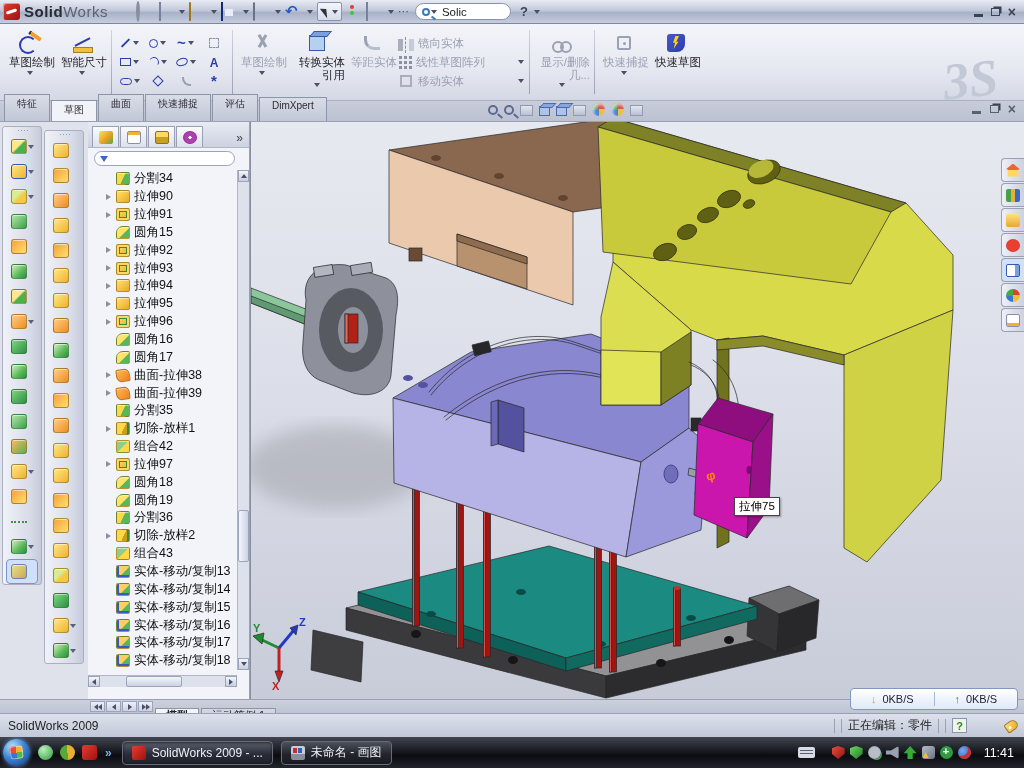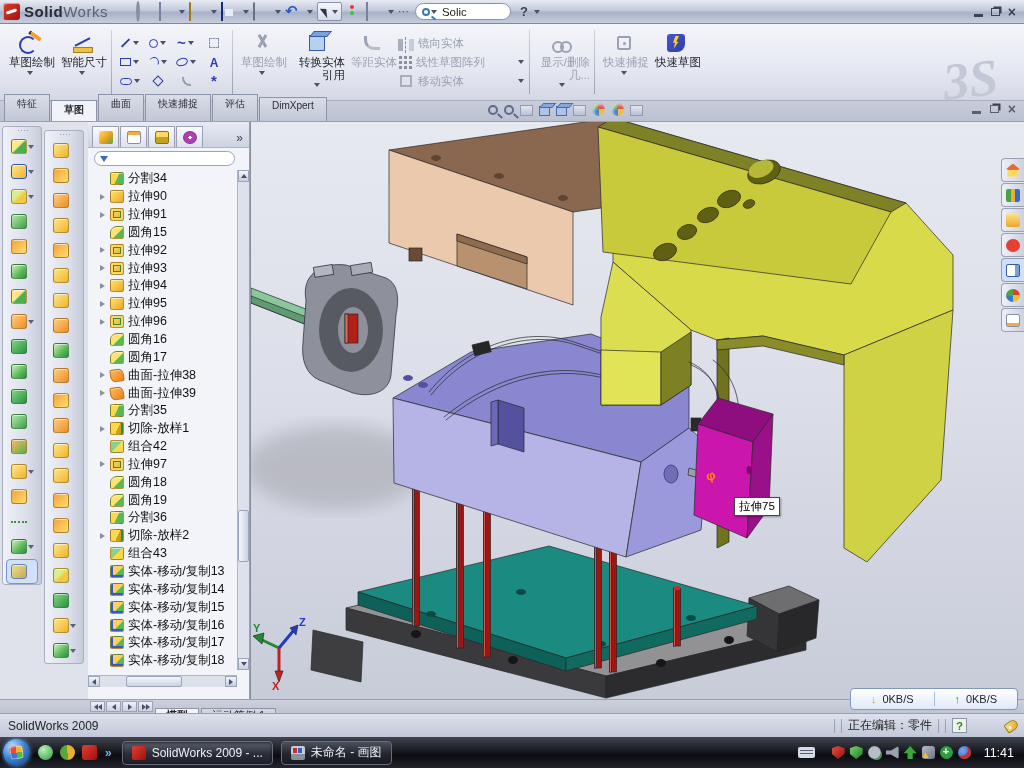--- a/index.html
+++ b/index.html
@@ -105,21 +105,21 @@
   .stkrow{display:flex;align-items:center;gap:4px;height:17px;}
   .stkrow .rlabel{width:auto;text-align:left;font-size:11.5px;color:#9aa1b2;white-space:nowrap;}
   .stkdd{margin-left:auto;margin-right:2px;}
   #watermark{position:absolute;right:26px;top:26px;font-size:52px;font-style:italic;font-weight:bold;
     color:#c3c8d6;font-family:"Liberation Serif","DejaVu Serif",serif;transform:rotate(-6deg);}
 
   
   #tabrow{position:absolute;left:0;top:101px;width:1024px;height:21px;background:linear-gradient(#c9cdda,#bcc1d1);border-bottom:1px solid #9aa0b2;}
   #tabs{display:flex;height:100%;align-items:flex-end;padding-left:4px;}
   .cmdtab{font-size:10px;color:#2a2a33;padding:2px 12px 10px;border:1px solid #8d94a8;border-bottom:none;background:linear-gradient(#d9dde8,#c2c7d6);margin-right:1px;}
-  .cmdtab.active{background:#f2f3f8;font-weight:bold;padding-bottom:4px;margin-top:17px;}
+  .cmdtab.active{background:#f2f3f8;font-weight:normal;padding-bottom:4px;margin-top:17px;}
   #hud{position:absolute;left:488px;top:2px;display:flex;gap:6px;align-items:center;}
   .hud-i{width:16px;height:15px;position:relative;opacity:.85;}
   .hud-mag{border:2px solid #4a5a85;border-radius:50%;width:10px;height:10px;}
   .hud-mag::after{content:"";position:absolute;left:7px;top:8px;width:6px;height:2px;background:#4a5a85;transform:rotate(40deg);}
   .hud-cube{width:11px;height:10px;background:#aac4ec;border:1px solid #3858a8;margin-top:3px;}
   .hud-cube::before{content:"";position:absolute;left:-1px;top:-4px;width:11px;height:3px;background:#7aa0e0;border:1px solid #3858a8;transform:skewX(-42deg);transform-origin:bottom left;}
   .hud-sphere{width:13px;height:13px;border-radius:50%;background:conic-gradient(#e04030 0 25%,#f0c030 0 50%,#3878d0 0 75%,#48a840 0);box-shadow:inset 2px 2px 3px rgba(255,255,255,.7);}
   .hud-flat{width:13px;height:11px;background:linear-gradient(#e8ecf6,#b8c0d4);border:1px solid #8a92ac;margin-top:2px;}
   .vwinctl{position:absolute;right:8px;top:2px;display:flex;gap:9px;align-items:center;}
   .vwinctl .wmin,.vwinctl .wrest{border-color:#5a6070;background-color:transparent;}
@@ -154,21 +154,21 @@
   #treehdr{height:26px;background:linear-gradient(#e8ebf3,#cdd2e0);display:flex;align-items:flex-end;padding:2px 2px 0 4px;border-bottom:1px solid #b0b6c6;}
   .ttab{width:27px;height:21px;border:1px solid #9aa0b4;border-bottom:none;background:linear-gradient(#fafbfe,#dde1ec);margin-right:1px;display:flex;align-items:center;justify-content:center;}
   .tt-i{width:14px;height:13px;border-radius:2px;}
   .tt-feat{background:linear-gradient(135deg,#ffe060,#e8a020 55%,#50a850);}
   .tt-prop{background:#fff;border:1px solid #8a90a4;box-shadow:inset 0 3px 0 #f0b040;}
   .tt-conf{background:linear-gradient(180deg,#ffd860 50%,#c8a020 50%);border:1px solid #8a7020;}
   .tt-dimx{background:radial-gradient(circle 4px,#fff 40%,#b040b0 45%);border-radius:50%;border:1.5px solid #8030a0;}
   .tchev{margin-left:auto;font-size:12px;color:#3a4054;padding:0 4px 2px;}
   #filterbox{margin:3px 14px 2px 6px;height:15px;border:1px solid #9aa4bc;border-radius:8px;background:#fff;display:flex;align-items:center;padding:0 5px;}
   .funnel{width:0;height:0;border-left:4px solid transparent;border-right:4px solid transparent;border-top:6px solid #3a6ac0;position:relative;}
-  #treeitems{position:absolute;left:0;top:48px;width:174px;bottom:29px;overflow:hidden;padding-left:12px;}
+  #treeitems{position:absolute;left:0;top:48px;width:174px;bottom:29px;overflow:hidden;padding-left:18px;}
   .trow{height:17.85px;display:flex;align-items:center;white-space:nowrap;}
   .texp{width:10px;flex:none;display:flex;align-items:center;}
   .texp::after{content:"";width:0;height:0;border-top:3.5px solid transparent;border-bottom:3.5px solid transparent;border-left:5px solid #8a90a0;}
   .ticon{width:14px;height:13px;flex:none;margin-right:4px;border-radius:2px;border:1px solid rgba(120,90,20,.55);box-shadow:inset 0 1px 0 rgba(255,255,255,.5);}
   .i-split{background:linear-gradient(115deg,#ffd84a 48%,#58b858 52%);}
   .i-ext{background:linear-gradient(135deg,#ffe36a,#eaa828);}
   .i-ext2{background:linear-gradient(135deg,#ffe36a,#eaa828);box-shadow:inset 0 0 0 2px #f8d868,inset 0 0 0 3px #3a8a3a;}
   .i-fil{background:linear-gradient(135deg,#ffe36a 55%,#58b858 60%);border-radius:50% 2px 2px 2px;}
   .i-surf{background:linear-gradient(135deg,#ffb850,#f08020);transform:rotate(-8deg);border-radius:2px 6px 2px 6px;}
   .i-cutl{background:linear-gradient(115deg,#ffd84a 55%,#c8a020 55%);box-shadow:inset -2px 0 0 #3a8a3a;}

